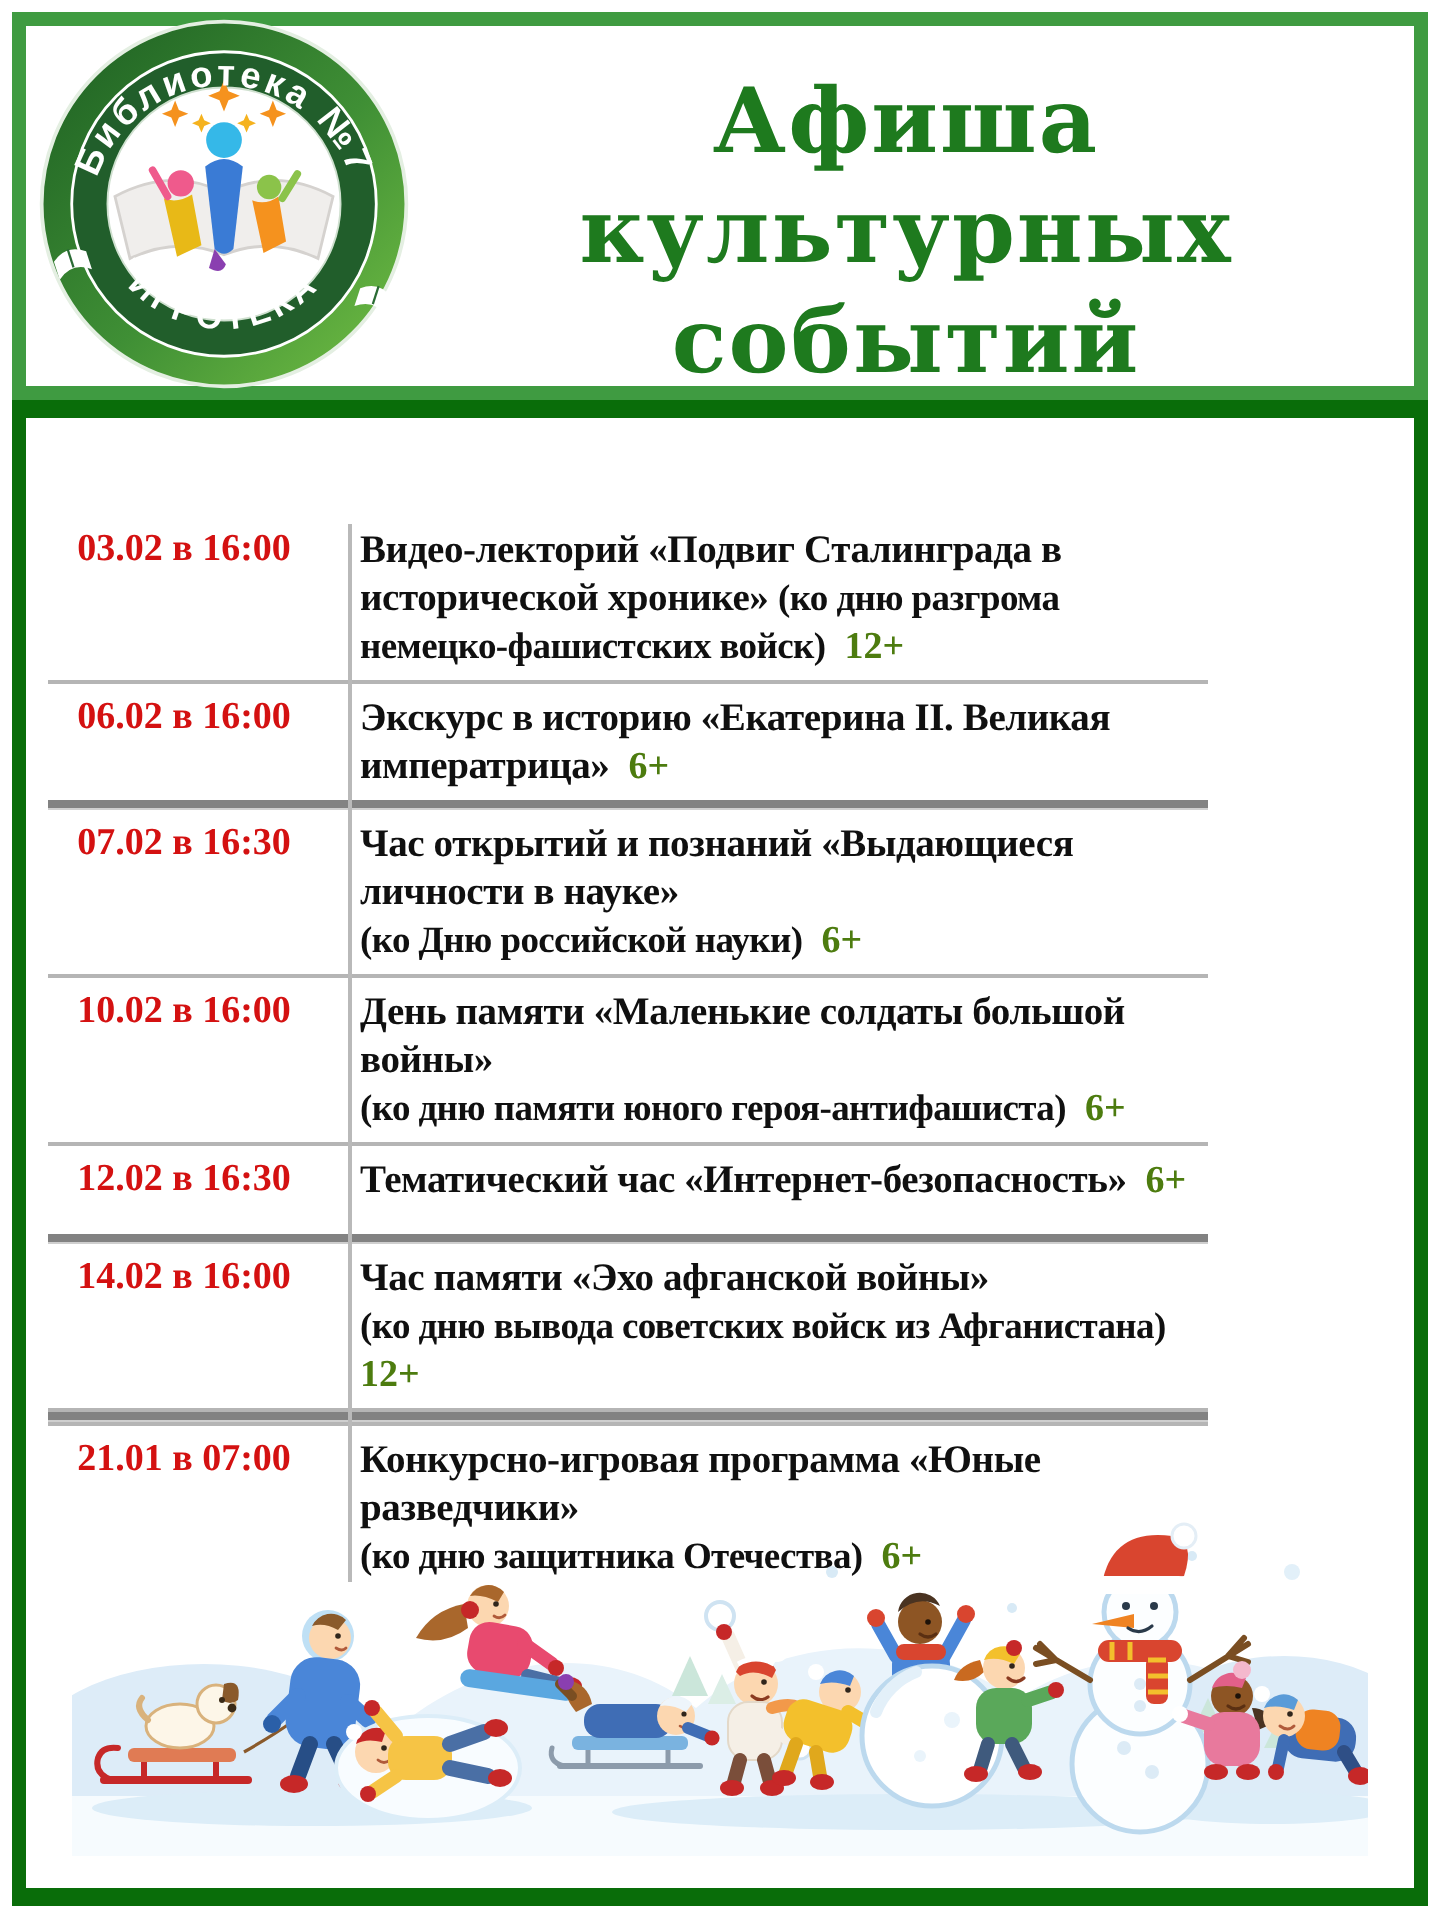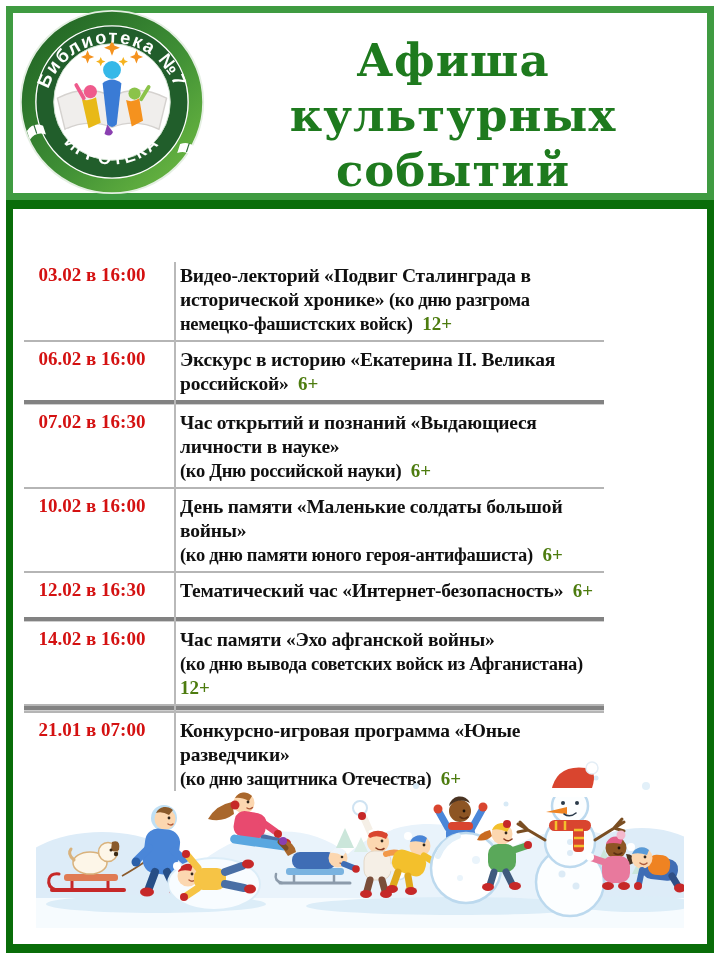--- a/index.html
+++ b/index.html
@@ -122,21 +122,21 @@
 
 <div class="schedule">
   <div class="col-divider"></div>
 <div class="row">
       <div class="cell-date">03.02 в 16:00</div>
       <div class="cell-desc"><span class="evt-title">Видео-лекторий «Подвиг Сталинграда в исторической хронике»</span> <span class="evt-note">(ко дню разгрома немецко-фашистских войск)</span>&nbsp; <span class="evt-age">12+</span></div>
     </div>
     <div class="sep sep-thin"></div>
     <div class="row">
       <div class="cell-date">06.02 в 16:00</div>
-      <div class="cell-desc"><span class="evt-title">Экскурс в историю «Екатерина II. Великая российской»</span>&nbsp; <span class="evt-age">6+</span></div>
+      <div class="cell-desc"><span class="evt-title">Экскурс в историю «Екатерина II. Великая императрица»</span>&nbsp; <span class="evt-age">6+</span></div>
     </div>
     <div class="sep sep-thick"></div>
     <div class="row">
       <div class="cell-date">07.02 в 16:30</div>
       <div class="cell-desc"><span class="evt-title">Час открытий и познаний «Выдающиеся личности в науке»</span><br><span class="evt-note">(ко Дню российской науки)</span>&nbsp; <span class="evt-age">6+</span></div>
     </div>
     <div class="sep sep-thin"></div>
     <div class="row">
       <div class="cell-date">10.02 в 16:00</div>
       <div class="cell-desc"><span class="evt-title">День памяти «Маленькие солдаты большой войны»</span><br><span class="evt-note">(ко дню памяти юного героя-антифашиста)</span>&nbsp; <span class="evt-age">6+</span></div>

